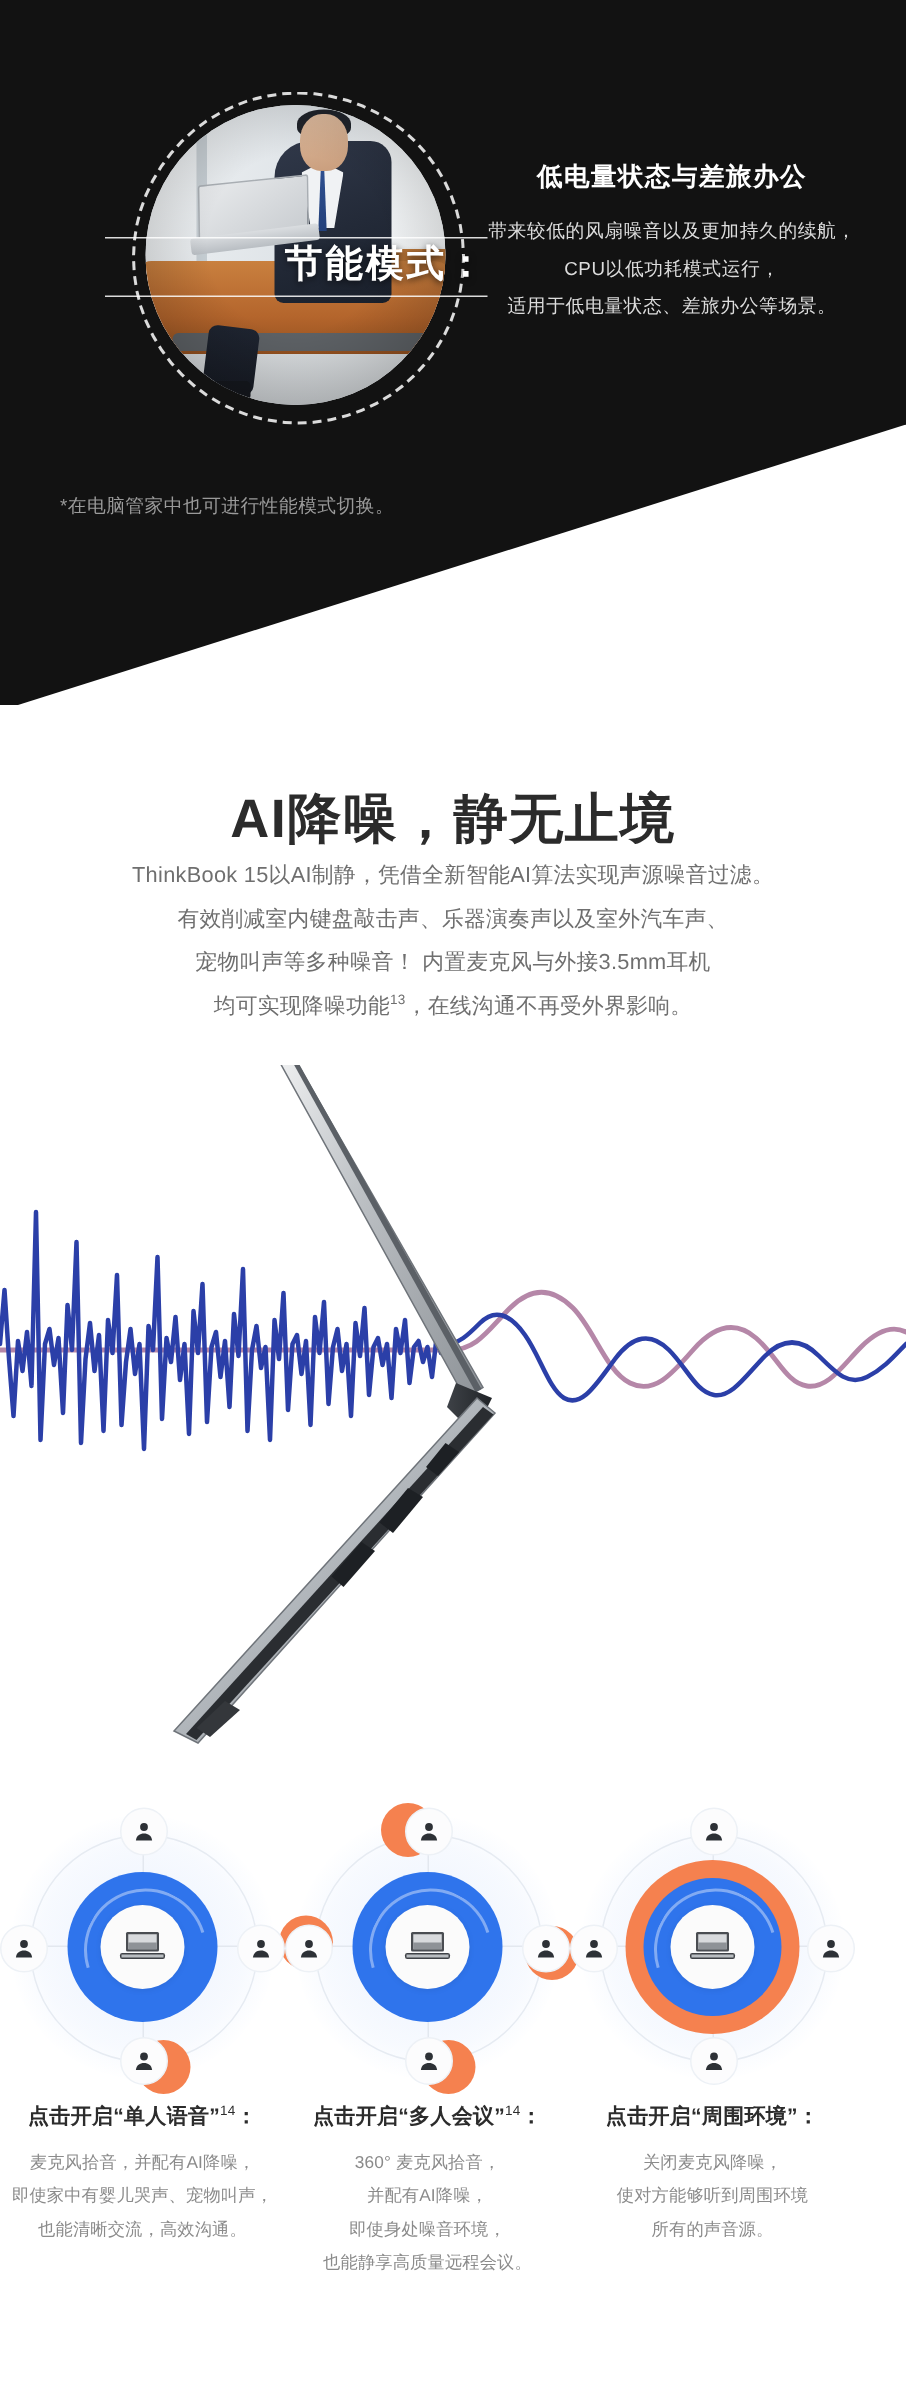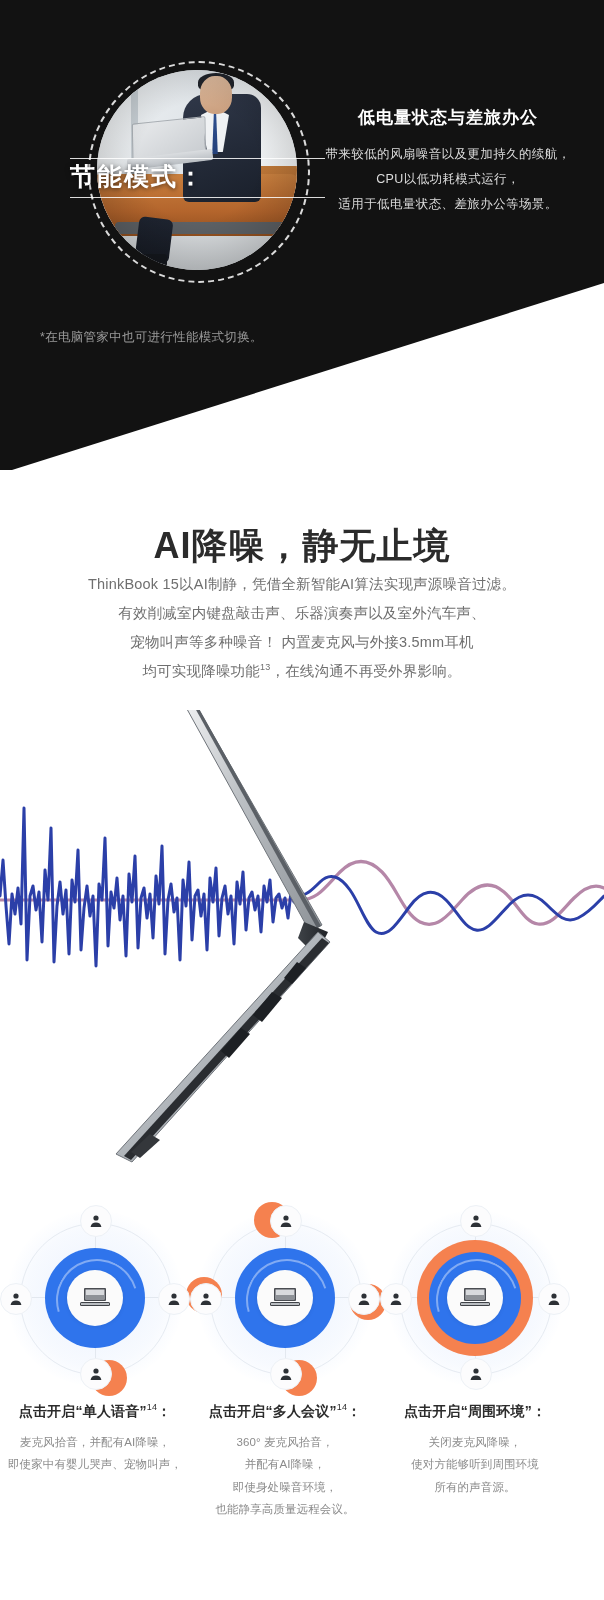--- a/index.html
+++ b/index.html
@@ -107,21 +107,21 @@
   }
   .photo-veil{
     position:absolute;inset:0;
     background:radial-gradient(circle at 50% 46%,rgba(0,0,0,0) 40%,rgba(0,0,0,.30) 100%);
   }
   .dashed-ring{
     position:absolute;left:88px;top:61px;width:218px;height:218px;
     border:2px dashed rgba(255,255,255,.85);border-radius:50%;
   }
   .mode-label-wrap{
-    position:absolute;left:70px;top:158px;width:255px;text-align:left;
+    position:absolute;left:70px;top:158px;width:255px;text-align:right;
   }
   .mode-rule{height:1px;background:rgba(255,255,255,.85);width:100%;}
   .mode-label{
     color:#ffffff;font-size:25px;font-weight:700;letter-spacing:2px;
     padding:4px 0 6px;text-shadow:0 1px 5px rgba(0,0,0,.65);line-height:1.1;
   }
 
   .s1-right{position:absolute;left:306px;top:108px;width:284px;text-align:center;}
   .s1-title{
     color:#ffffff;font-size:17px;font-weight:700;letter-spacing:1px;
@@ -392,20 +392,21 @@
               <path d="M1.6 13c.4-3.2 2.6-4.6 5.4-4.6S12 9.8 12.4 13z" fill="#2d3136"></path>
             </svg>
           </div>
         </div>
         <div class="cap">
           <span>点击开启“单人语音”</span><sup>14</sup><span>：</span>
         </div>
         <div class="desc">
           <div>麦克风拾音，并配有AI降噪，</div>
           <div>即使家中有婴儿哭声、宠物叫声，</div>
+          <div>也能清晰交流，高效沟通。</div>
         </div>
       </div>
 
       <div class="col">
         <div class="diagram">
           <div class="halo"></div>
           <div class="arc"></div>
           <div class="spoke spoke-v sp-top"></div>
           <div class="spoke spoke-v sp-bot"></div>
           <div class="spoke spoke-h sp-left"></div>

